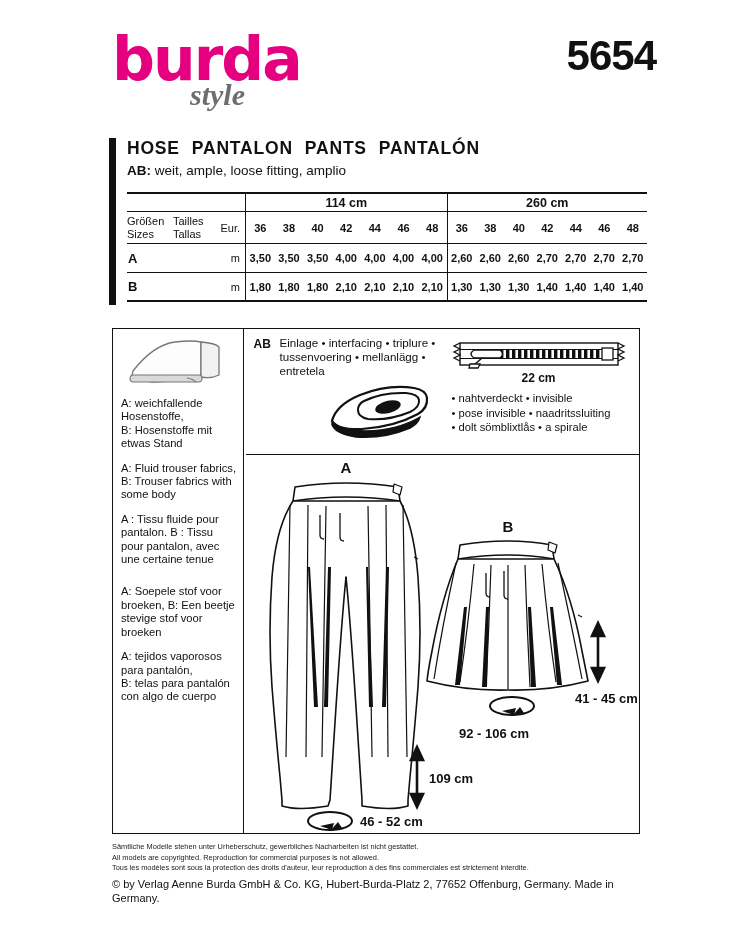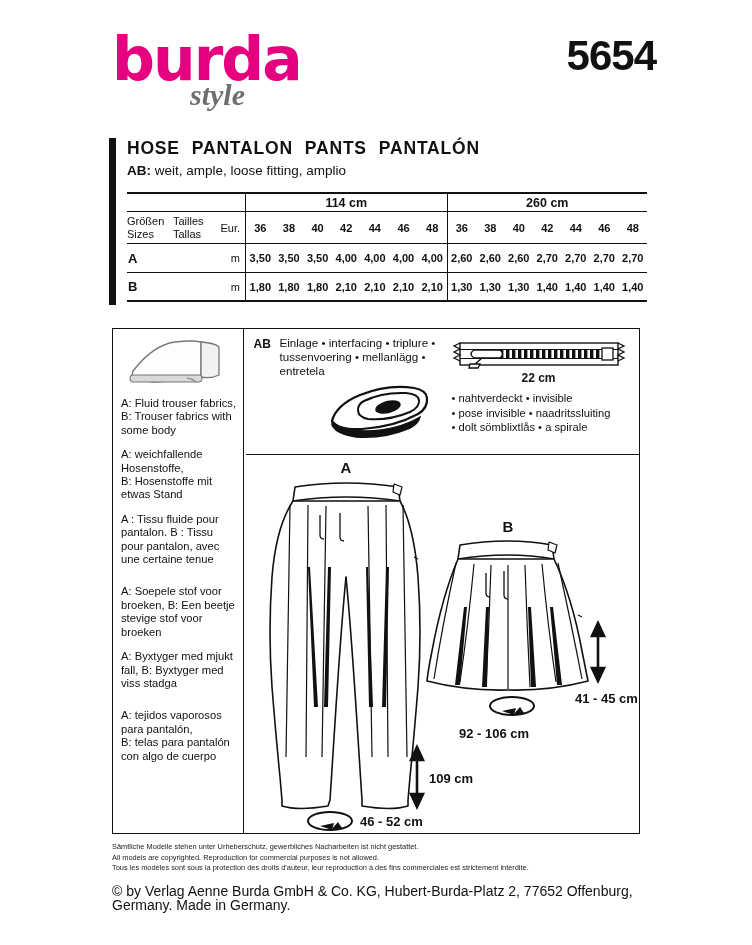--- a/index.html
+++ b/index.html
@@ -142,21 +142,21 @@
     position: absolute; left: 206px; top: 62px; width: 185px;
     font-size: 11.2px; line-height: 14.5px;
   }
 
   
   .illus-svg { position: absolute; left: 0; top: 0; width: 394px; height: 377px; }
 
   
   .footer { position: absolute; left: 112px; top: 842px; width: 540px; }
   .foot-sm { font-size: 7.4px; line-height: 10.6px; color: #1a1a1a; }
-  .foot-lg { font-size: 14px; line-height: 14.5px; margin-top: 10px; }
+  .foot-lg { font-size: 11px; line-height: 14.5px; margin-top: 3px; }
 </style>
 </head>
 <body>
 
 <div class="page">
 
   <div class="header">
     <div class="logo-wrap">
       <div class="logo-burda">burda</div>
       <div class="logo-style">style</div>
@@ -260,25 +260,24 @@
   <div class="panel">
 
     <div class="panel-left">
       <svg class="bolt-icon" viewBox="0 0 118 52">
         <path d="M8 42 L10 34 Q30 8 52 5 Q70 3 78 5 L78 40 Q60 44 30 45 Z" fill="#fdfdfd" stroke="#777" stroke-width="1.3"></path>
         <path d="M78 5 Q92 6 96 10 L96 38 Q88 42 78 40 Z" fill="#f2f2f2" stroke="#777" stroke-width="1.3"></path>
         <rect x="7" y="38" width="72" height="7" rx="3.4" fill="#d9d9d9" stroke="#777" stroke-width="1.1"></rect>
         <path d="M64 41 q6 1 9 4" fill="none" stroke="#777" stroke-width="1.1"></path>
       </svg>
       <div id="fabricBlocks">
+          <div class="fab-blk">A: weichfallende Hosenstoffe,<br>B: Hosenstoffe mit etwas Stand</div>
           <div class="fab-blk">A: Fluid trouser fabrics,<br>B: Trouser fabrics with some body</div>
-          <div class="fab-blk">A: weichfallende Hosenstoffe,<br>B: Hosenstoffe mit etwas Stand</div>
           <div class="fab-blk gap">A : Tissu fluide pour pantalon. B : Tissu pour pantalon, avec une certaine tenue</div>
           <div class="fab-blk">A: Soepele stof voor broeken, B: Een beetje stevige stof voor broeken</div>
-          <div class="fab-blk gap">A: Byxtyger med mjukt fall, B: Byxtyger med viss stadga</div>
           <div class="fab-blk">A: tejidos vaporosos para pantalón,<br>B: telas para pantalón con algo de cuerpo</div>
         </div>
     </div>
 
     <div class="panel-right">
 
       <div class="notions-box">
         <div class="ab-tag">AB</div>
         <div class="interfacing-txt">Einlage • interfacing • triplure • tussenvoering • mellanlägg • entretela</div>
 

